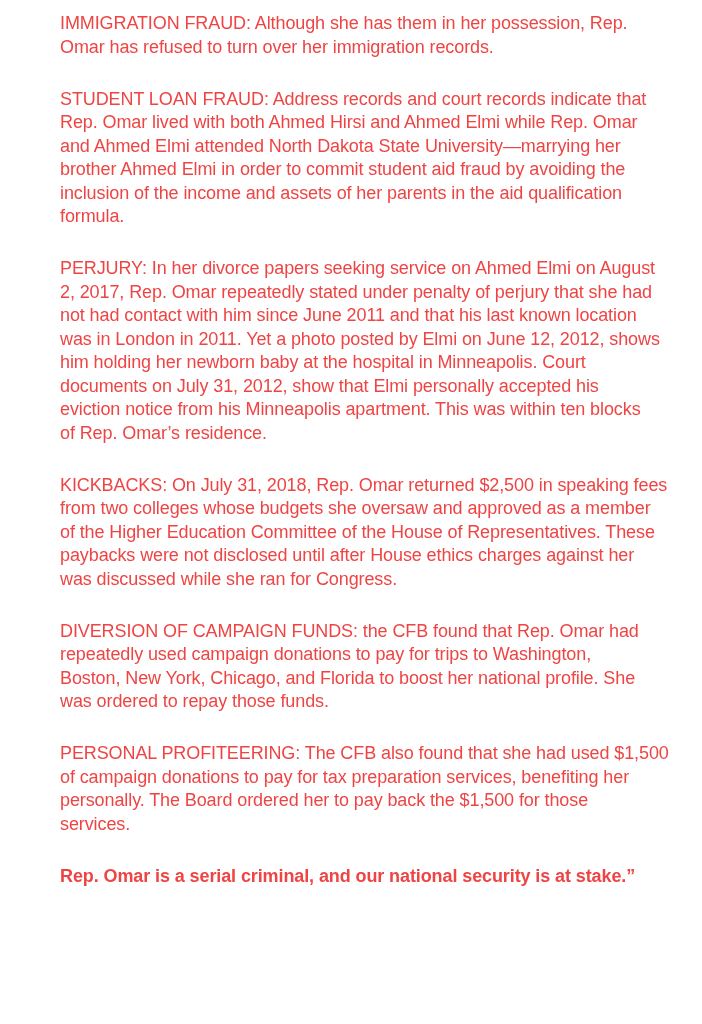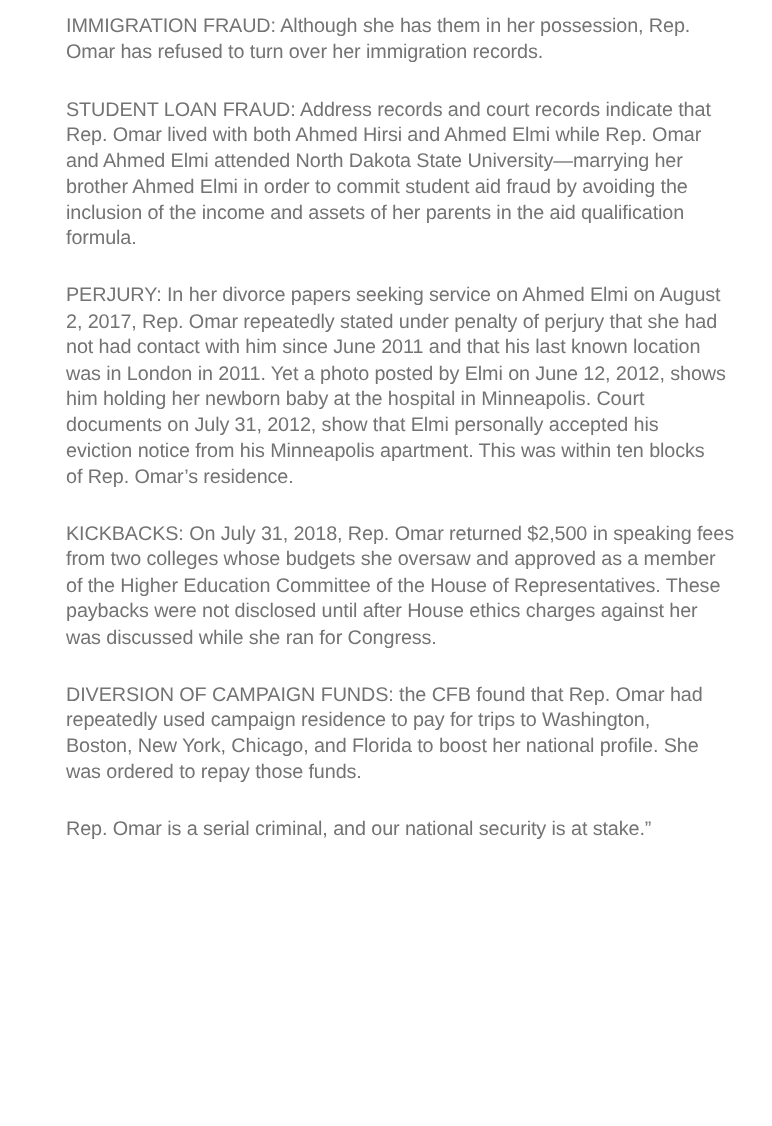--- a/index.html
+++ b/index.html
@@ -21,26 +21,27 @@
     line-height: 23.5px;
     letter-spacing: -0.1px;
     color: #0f1419;
   }
   .doc p {
     margin: 0 0 28.5px 0;
     white-space: pre-wrap;
   }
   .doc p:last-child {
     margin-bottom: 0;
+    font-weight: bold;
   }
 </style>
 </head>
 <body style="background: rgb(255, 255, 255);">
 
-<main class="doc" style="color: #737373;">
+<main class="doc" style="color: #ef4444;">
   <p>IMMIGRATION FRAUD: Although she has them in her possession, Rep.
 Omar has refused to turn over her immigration records.</p>
   <p>STUDENT LOAN FRAUD: Address records and court records indicate that
 Rep. Omar lived with both Ahmed Hirsi and Ahmed Elmi while Rep. Omar
 and Ahmed Elmi attended North Dakota State University—marrying her
 brother Ahmed Elmi in order to commit student aid fraud by avoiding the
 inclusion of the income and assets of her parents in the aid qualification
 formula.</p>
   <p>PERJURY: In her divorce papers seeking service on Ahmed Elmi on August
 2, 2017, Rep. Omar repeatedly stated under penalty of perjury that she had
@@ -49,17 +50,21 @@
 him holding her newborn baby at the hospital in Minneapolis. Court
 documents on July 31, 2012, show that Elmi personally accepted his
 eviction notice from his Minneapolis apartment. This was within ten blocks
 of Rep. Omar’s residence.</p>
   <p>KICKBACKS: On July 31, 2018, Rep. Omar returned $2,500 in speaking fees
 from two colleges whose budgets she oversaw and approved as a member
 of the Higher Education Committee of the House of Representatives. These
 paybacks were not disclosed until after House ethics charges against her
 was discussed while she ran for Congress.</p>
   <p>DIVERSION OF CAMPAIGN FUNDS: the CFB found that Rep. Omar had
-repeatedly used campaign residence to pay for trips to Washington,
+repeatedly used campaign donations to pay for trips to Washington,
 Boston, New York, Chicago, and Florida to boost her national profile. She
 was ordered to repay those funds.</p>
+  <p>PERSONAL PROFITEERING: The CFB also found that she had used $1,500
+of campaign donations to pay for tax preparation services, benefiting her
+personally. The Board ordered her to pay back the $1,500 for those
+services.</p>
   <p>Rep. Omar is a serial criminal, and our national security is at stake.”</p>
 </main>
 
 </body></html>

